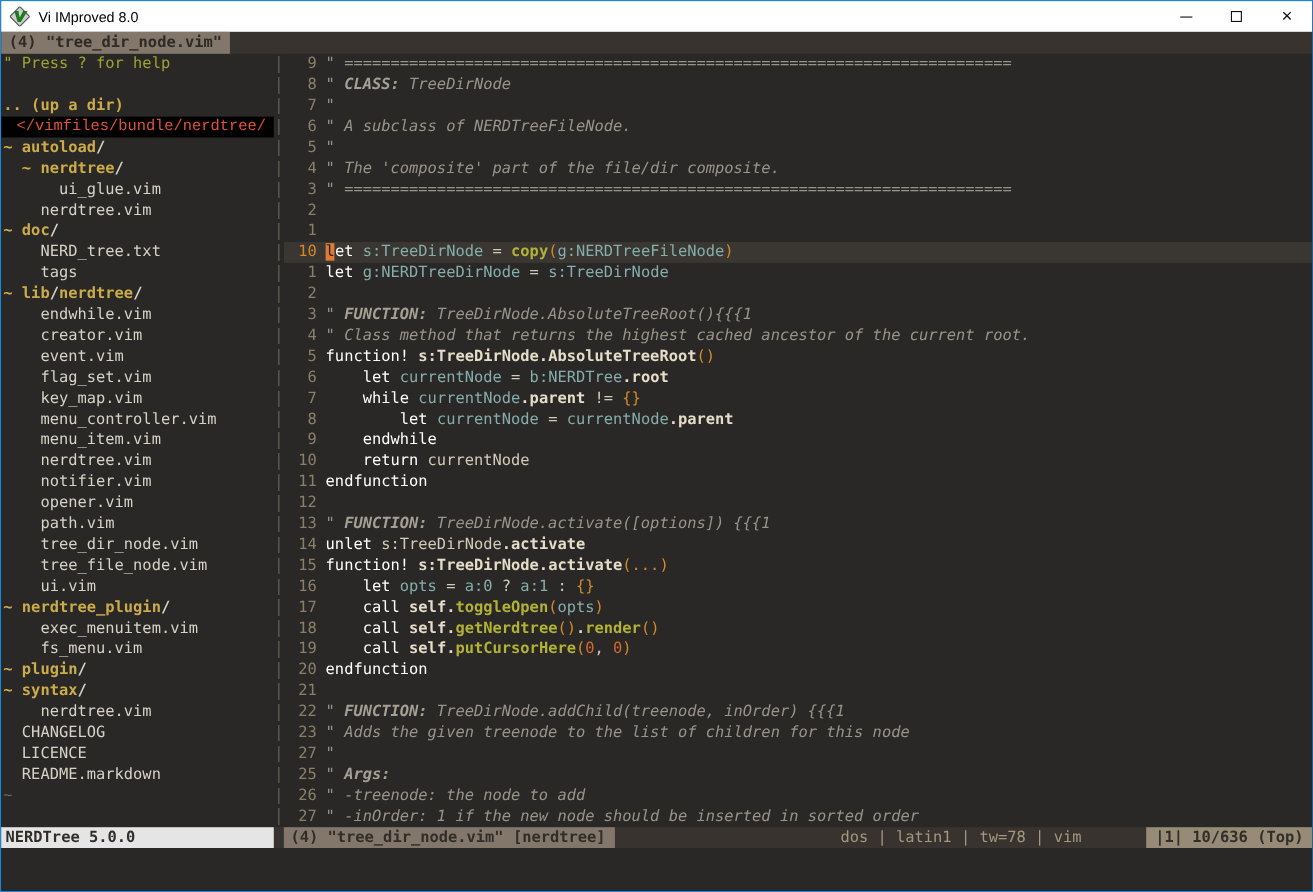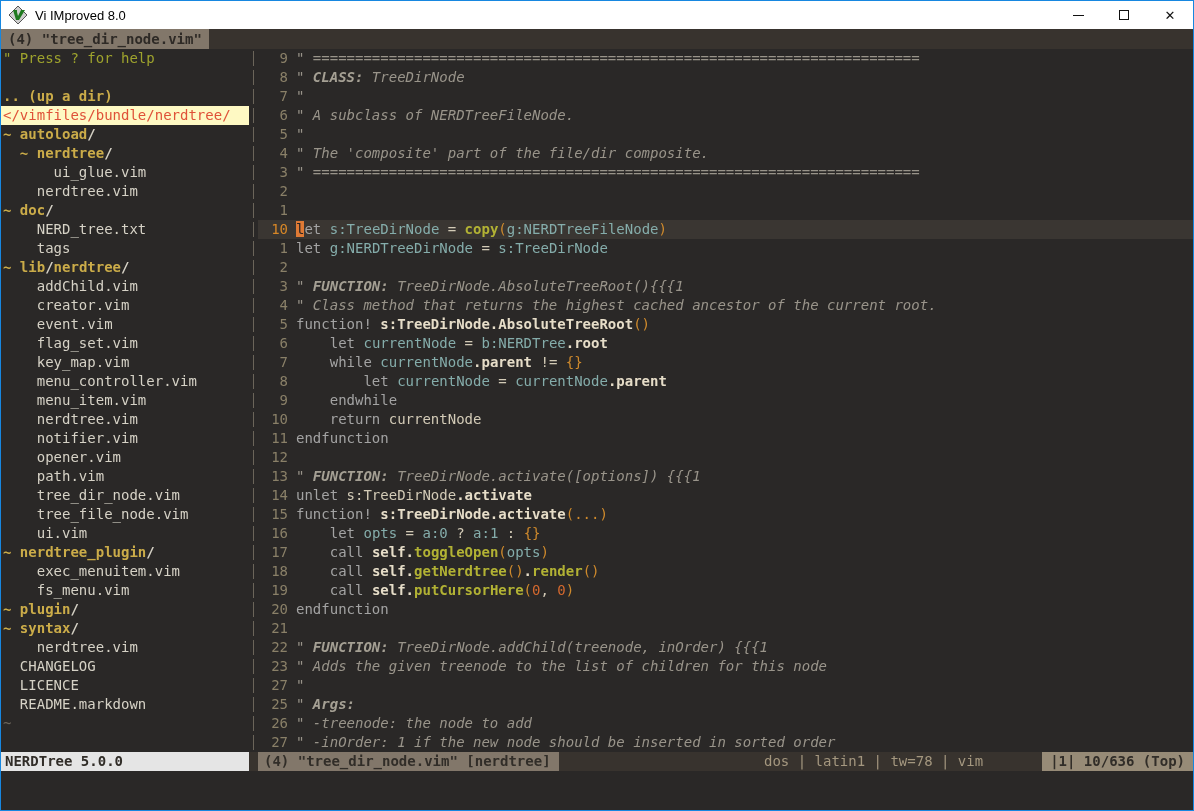--- a/index.html
+++ b/index.html
@@ -26,21 +26,21 @@
              font-size:14px; font-weight:bold; line-height:20px; white-space:pre; }
   .tab-active { background:#82776a; color:#2e2a26; padding:0 7px; }
   .tab-spacer { flex:1; }
   .buffers-label { background:#a28f72; color:#35302a; padding:0 9px;margin-top:24px; }
   
   .main { display:flex; height:722px; flex:0 0 auto; }
   .row, .crow { height:19px; line-height:19px; font-size:14px; white-space:pre; }
   
   .tree-pane { width:248px; display:flex; flex-direction:column; background:#2a2827; }
   .tree-rows { height:703px; overflow:hidden; padding-left:2px; }
-  .row.sel { background:#fef9c3; margin-left:-2px; padding-left:2px; }
+  .row.sel { background:#000000; margin-left:-2px; padding-left:14px;font-family:Liberation Mono, monospace; }
   .t-help { color:#9ea32d; }
   .t-up { color:#cbac49; font-weight:bold; }
   .t-root { color:#df5138; }
   .t-dir { color:#cbac49; font-weight:bold; }
   .t-sl { color:#d6d2c6; font-weight:bold; }
   .t-file { color:#d6d2c6; }
   .t-tilde { color:#6b655a; }
   .tree-status { height:19px; background:#e5e5e5; color:#312d28; font-weight:bold;
                  font-size:14px; line-height:19px; padding-left:4px; white-space:pre; }
   
@@ -53,21 +53,21 @@
   .editor-pane { flex:1; display:flex; flex-direction:column; background:#2a2827; min-width:0; }
   .code-rows { height:703px; overflow:hidden; }
   .crow { display:flex; }
   .crow.cur { background:#3a3632; }
   .lnum { flex:0 0 auto; width:30px; text-align:right; color:#8a8068; padding-right:0; }
   .crow.cur .lnum { color:#d78727; }
   .ctext { padding-left:8px; color:#d3cbb7; }
   .c-pl { color:#d3cbb7; }
   .c-cm { color:#99948a; font-style:italic; }
   .c-cmb { color:#a5a094; font-style:italic; font-weight:bold; }
-  .c-kw { color:#a3a3a3; }
+  .c-kw { color:#ffffff; }
   .c-id { color:#85adab; }
   .c-fn { color:#b2b234; font-weight:bold; }
   .c-meth { color:#e6ddc8; font-weight:bold; }
   .c-br { color:#cf8a2c; }
   .c-num { color:#d4682e; }
   .c-cursor { background:#df7a35; color:#2a2423; }
   
   .ed-status { height:19px; display:flex; font-size:14px; line-height:19px; white-space:pre;
                background:#38332e; }
   .st-file { background:#82776a; color:#312d28; font-weight:bold; padding:0 8px 0 6px; }
@@ -116,21 +116,21 @@
           <div class="row"><span class="t-up">.. (up a dir)</span></div>
           <div class="row sel"><span class="t-root">&lt;/vimfiles/bundle/nerdtree/</span></div>
           <div class="row"><span class="t-dir">~ autoload</span><span class="t-sl">/</span></div>
           <div class="row"><span class="t-dir">  ~ nerdtree</span><span class="t-sl">/</span></div>
           <div class="row"><span class="t-file">      ui_glue.vim</span></div>
           <div class="row"><span class="t-file">    nerdtree.vim</span></div>
           <div class="row"><span class="t-dir">~ doc</span><span class="t-sl">/</span></div>
           <div class="row"><span class="t-file">    NERD_tree.txt</span></div>
           <div class="row"><span class="t-file">    tags</span></div>
           <div class="row"><span class="t-dir">~ lib</span><span class="t-sl">/</span><span class="t-dir">nerdtree</span><span class="t-sl">/</span></div>
-          <div class="row"><span class="t-file">    addChild.vim</span></div>
+          <div class="row"><span class="t-file">    endwhile.vim</span></div>
           <div class="row"><span class="t-file">    creator.vim</span></div>
           <div class="row"><span class="t-file">    event.vim</span></div>
           <div class="row"><span class="t-file">    flag_set.vim</span></div>
           <div class="row"><span class="t-file">    key_map.vim</span></div>
           <div class="row"><span class="t-file">    menu_controller.vim</span></div>
           <div class="row"><span class="t-file">    menu_item.vim</span></div>
           <div class="row"><span class="t-file">    nerdtree.vim</span></div>
           <div class="row"><span class="t-file">    notifier.vim</span></div>
           <div class="row"><span class="t-file">    opener.vim</span></div>
           <div class="row"><span class="t-file">    path.vim</span></div>

